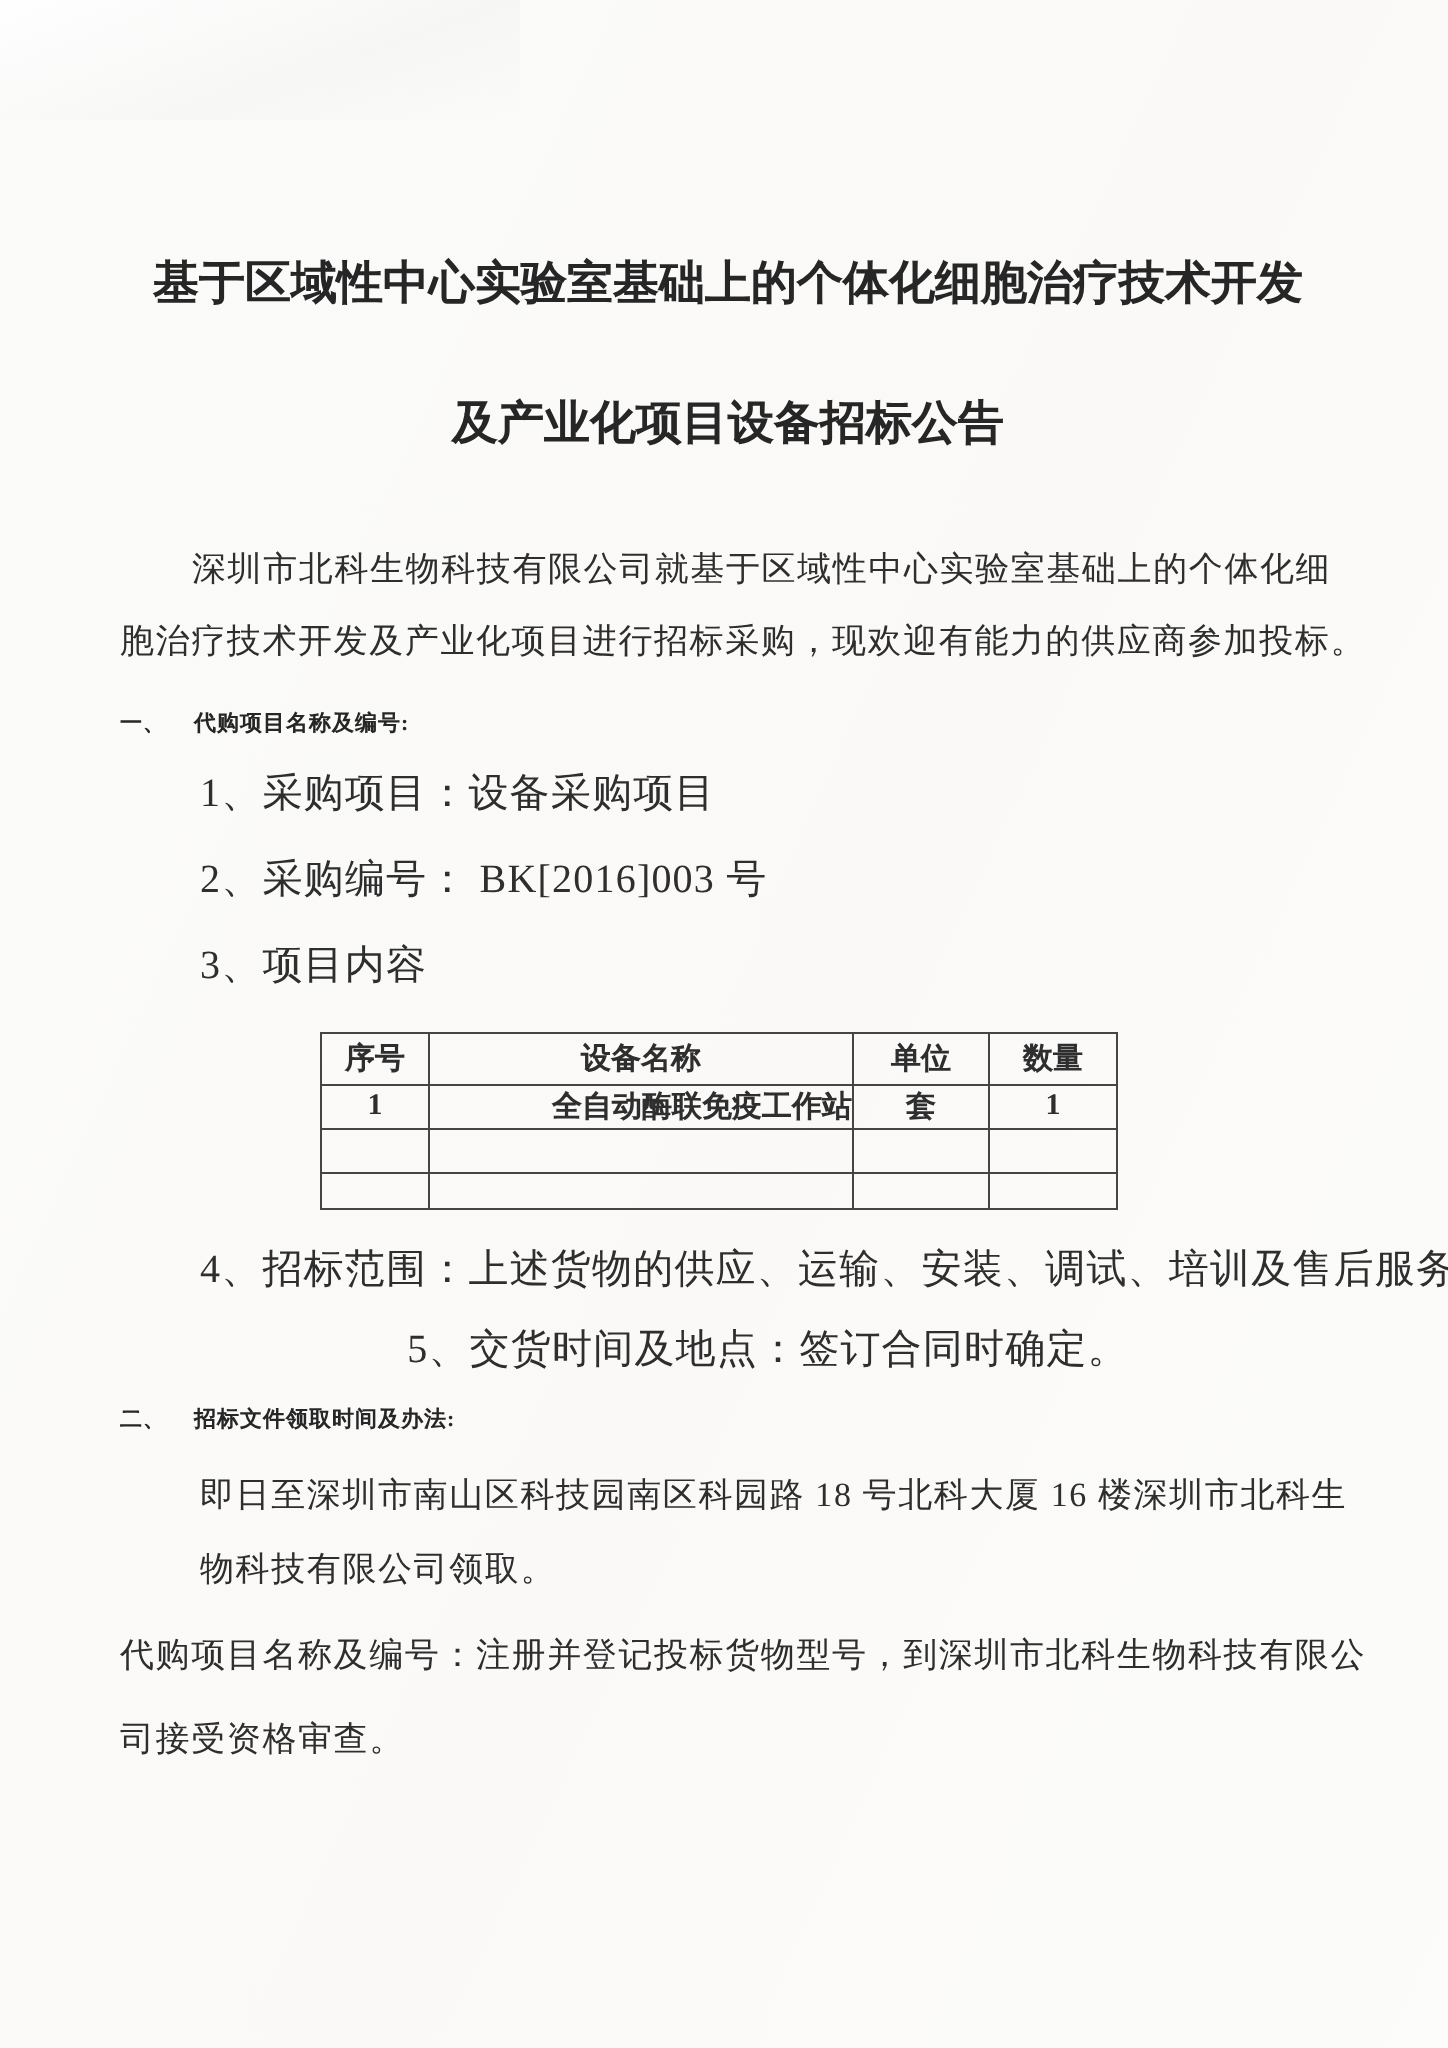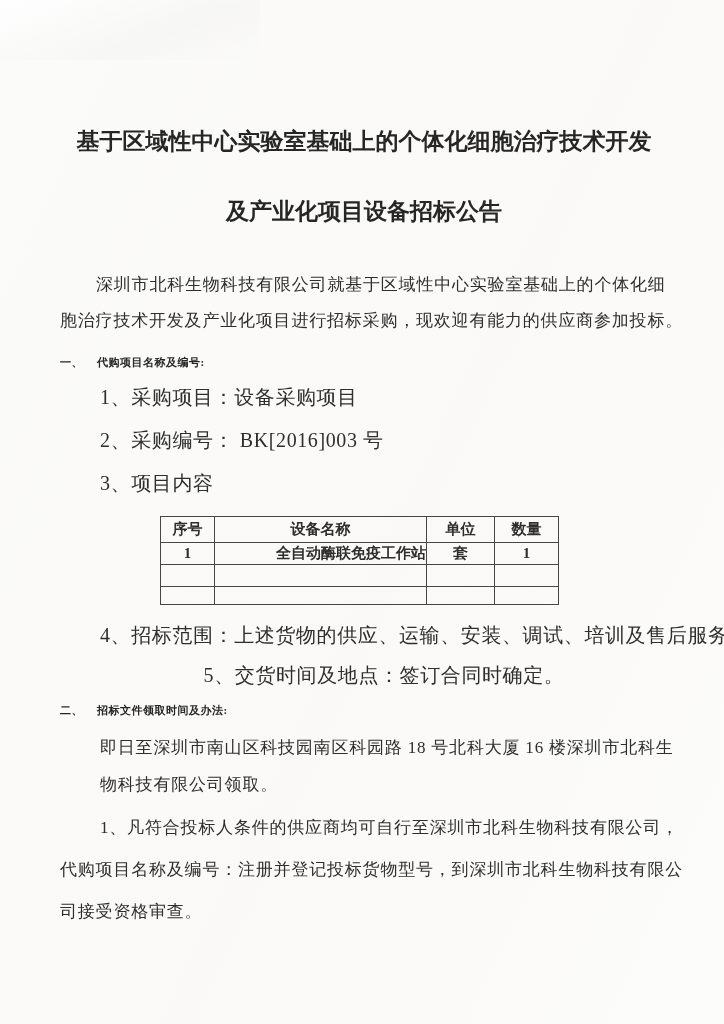--- a/index.html
+++ b/index.html
@@ -173,18 +173,17 @@
     <span class="sec-label">二、</span><span>招标文件领取时间及办法:</span>
   </div>
 
   <div class="s2-body">
     <div class="para-line indent40">即日至深圳市南山区科技园南区科园路 18 号北科大厦 16 楼深圳市北科生</div>
     <div class="para-line indent40">物科技有限公司领取。</div>
   </div>
 
 
   <div class="s3-body">
-    <div class="para-line indent40">1、凡符合投标人条件的供应商均可自行至深圳市北科生物科技有限公司，</div>
     <div class="para-line">代购项目名称及编号：注册并登记投标货物型号，到深圳市北科生物科技有限公</div>
     <div class="para-line">司接受资格审查。</div>
   </div>
 
 </div>
 
 </body></html>

